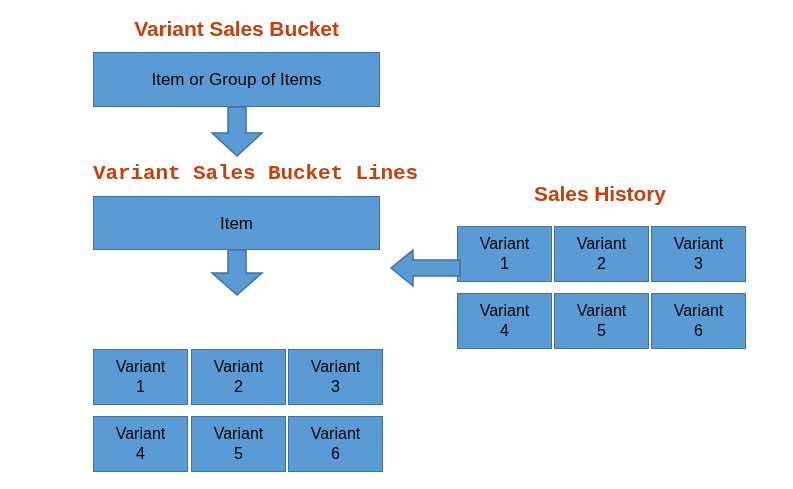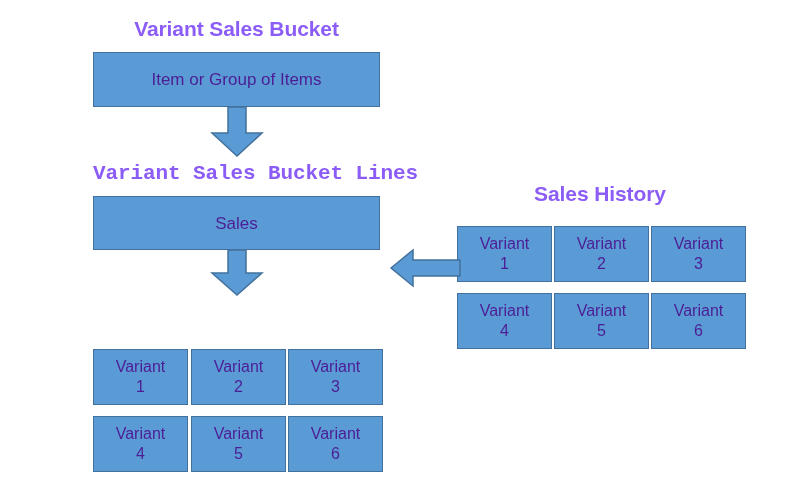--- a/index.html
+++ b/index.html
@@ -12,34 +12,34 @@
   }
   #canvas {
     position: relative;
     width: 793px;
     height: 489px;
     background: #ffffff;
     overflow: hidden;
   }
   .section-title {
     position: absolute;
-    color: #8b5cf6;
+    color: #c2410c;
     font-weight: bold;
     font-size: 21px;
     line-height: 25px;
     white-space: nowrap;
     text-align: center;
     letter-spacing: -0.1px;
   }
   .box {
     position: absolute;
     box-sizing: border-box;
     background: #5B9BD5;
     border: 1.5px solid #41719C;
-    color: #4c1d95;
+    color: #000000;
     display: flex;
     align-items: center;
     justify-content: center;
     text-align: center;
     font-size: 17px;
     line-height: 21px;
   }
   .wide-box {
     font-size: 17px;
   }
@@ -69,21 +69,21 @@
   <div class="section-title" style="left:93px; top:16px; width:287px;">Variant Sales Bucket</div>
 
   <div class="box wide-box" style="left:93px; top:52px; width:287px; height:55px;">Item or Group of Items</div>
 
   <svg class="arrow-svg" style="left:211px; top:107px;" width="52" height="50" viewBox="0 0 52 50">
     <polygon class="arrow-shape" points="17,0 35,0 35,26 51,26 26,49 1,26 17,26"></polygon>
   </svg>
 
   <div class="section-title" style="left:93px; top:161px; width:287px;font-family:Liberation Mono, monospace;">Variant Sales Bucket Lines</div>
 
-  <div class="box wide-box" style="left:93px; top:196px; width:287px; height:54px;">Sales</div>
+  <div class="box wide-box" style="left:93px; top:196px; width:287px; height:54px;">Item</div>
 
   <svg class="arrow-svg" style="left:211px; top:250px;" width="52" height="46" viewBox="0 0 52 46">
     <polygon class="arrow-shape" points="17,0 35,0 35,23 51,23 26,45 1,23 17,23"></polygon>
   </svg>
 
 
   <div class="box variant-box" style="left:93px; top:333px; width:95px; height:56px;">
     <div>
       <span class="vlabel">Variant</span>
       <span class="vlabel">1</span>

